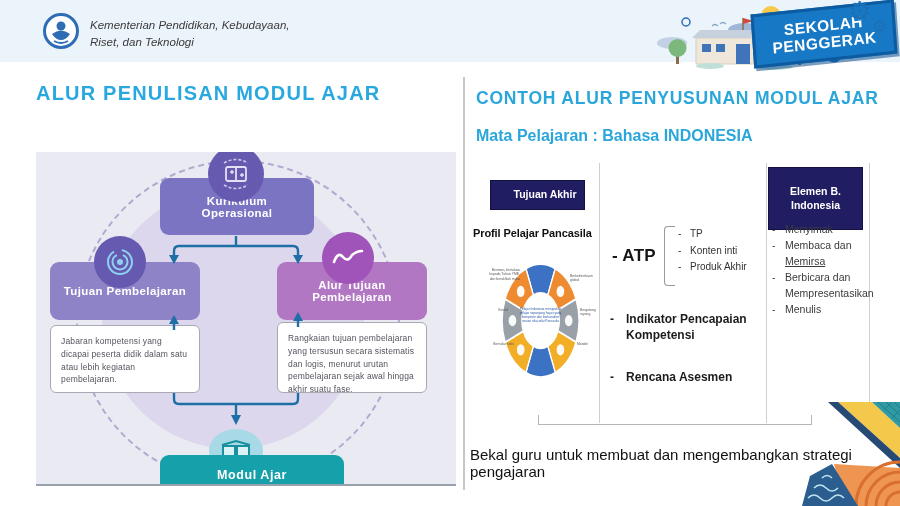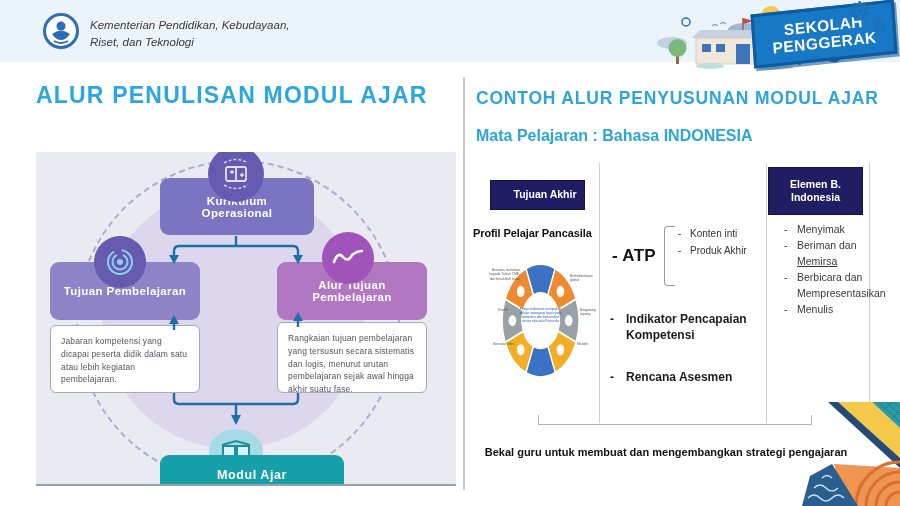--- a/index.html
+++ b/index.html
@@ -9,21 +9,21 @@
   
   .top-band{position:absolute;left:0;top:0;width:900px;height:62px;background:#ebf3fb;}
   .ministry-text{position:absolute;left:90px;top:17px;font-size:11.5px;line-height:1.45;color:#3a3a3a;font-style:italic;}
   .badge{position:absolute;left:752px;top:7px;width:138px;height:48px;background:#1779c6;
          border:3px solid #0d5ca1;transform:rotate(-6deg) skewX(-2deg);
          display:flex;flex-direction:column;align-items:center;justify-content:center;
          color:#fff;font-weight:bold;font-size:15.5px;line-height:1.12;letter-spacing:.5px;
          box-shadow:2px 3px 0 rgba(13,76,138,.55);}
   .gear{position:absolute;color:#1b6fb5;line-height:1;}
   
-  .left-title{position:absolute;left:36px;top:82px;font-size:23px;font-weight:bold;
+  .left-title{position:absolute;left:36px;top:82px;font-size:20px;font-weight:bold;
               letter-spacing:1.2px;color:#29a8e0;white-space:nowrap;}
   .panel{position:absolute;left:36px;top:152px;width:420px;height:334px;background:#e9eaf2;overflow:hidden;}
   .panel-underline{position:absolute;left:36px;top:484px;width:420px;height:2px;background:#98a1ac;}
   .bgcircle{position:absolute;left:66px;top:35px;width:262px;height:262px;border-radius:50%;background:#dcd7ec;}
   .dashcircle{position:absolute;left:40px;top:8px;width:320px;height:320px;border-radius:50%;
               border:2px dashed #b3a8d0;}
   .node{position:absolute;border-radius:9px;display:flex;align-items:center;justify-content:center;
         color:#fff;font-weight:bold;text-align:center;}
   .node-k{left:124px;top:26px;width:154px;height:57px;background:#7a74c2;font-size:11.5px;letter-spacing:.4px;}
   .node-t{left:14px;top:110px;width:150px;height:58px;background:#8d83c6;font-size:11.5px;letter-spacing:.4px;white-space:nowrap;}
@@ -51,26 +51,26 @@
                 color:#2b5ca9;text-align:center;}
   .atp-label{position:absolute;left:612px;top:246px;font-size:17px;font-weight:bold;color:#161616;letter-spacing:.3px;}
   .atp-bracket{position:absolute;left:664px;top:226px;width:10px;height:58px;
                border-left:1.5px solid #9a9a9a;border-top:1.5px solid #9a9a9a;border-bottom:1.5px solid #9a9a9a;
                border-radius:4px 0 0 4px;}
   .atp-list{position:absolute;left:678px;top:226px;font-size:10px;color:#333;line-height:16.5px;white-space:nowrap;}
   .atp-row .b{display:inline-block;width:12px;}
   .pt{position:absolute;left:612px;width:150px;font-size:12px;font-weight:bold;color:#1c1c1c;line-height:1.35;}
   .pt .b{position:absolute;left:-2px;}
   .pt .t{display:block;padding-left:14px;}
-  .el-lines{position:absolute;left:772px;top:221px;font-size:10.5px;color:#3b3b3b;line-height:16px;white-space:nowrap;margin-left:12px;}
+  .el-lines{position:absolute;left:772px;top:221px;font-size:10.5px;color:#3b3b3b;line-height:16px;white-space:nowrap;}
   .el-row .b{display:inline-block;width:13px;}
   .el-row.ind .t{margin-left:13px;}
   .el-row .u{text-decoration:underline;text-align:center;}
-  .footer-note{position:absolute;left:470px;top:446px;width:392px;text-align:center;
-               font-size:11px;font-weight:bold;color:#111;}
+  .footer-note{position:absolute;left:470px;top:446px;width:392px;
+               font-size:15px;font-weight:normal;color:#111;}
 </style>
 </head>
 <body>
 
 <div id="app">
 
   <div class="top-band"></div>
 
   <svg class="abs" style="left:42px;top:12px;" width="38" height="38" viewBox="0 0 38 38">
     <circle cx="19" cy="19" r="16.5" fill="#ffffff" stroke="#2e6db4" stroke-width="3"></circle>
@@ -197,21 +197,21 @@
 
   <div class="right-title">CONTOH ALUR PENYUSUNAN MODUL AJAR</div>
   <div class="right-sub">Mata Pelajaran : Bahasa INDONESIA</div>
 
   <div class="guide" style="left:599px;top:163px;height:260px;"></div>
   <div class="guide" style="left:766px;top:163px;height:260px;"></div>
   <div class="guide" style="left:869px;top:163px;height:272px;"></div>
   <div class="bottom-bracket"></div>
 
   <div class="navybox" style="left:490px;top:180px;width:95px;height:30px;">Tujuan Akhir</div>
-  <div class="navybox" style="left:768px;top:167px;width:95px;height:48px;padding:0 16px;">Elemen B. Indonesia</div>
+  <div class="navybox" style="left:768px;top:167px;width:95px;height:63px;padding:0 16px;">Elemen B. Indonesia</div>
 
   <div class="profil-label">Profil Pelajar Pancasila</div>
 
   <div class="wheel">
     <svg width="98" height="169" viewBox="0 0 115 135" preserveAspectRatio="none">
       <g stroke="#ffffff" stroke-width="1.5">
         <path d="M48.58 45.67 L39.78 24.43 A45 45 0 0 1 74.22 24.43 L65.42 45.67 A22 22 0 0 0 48.58 45.67 Z" fill="#3b72c4"></path>
         <path d="M65.42 45.67 L74.22 24.43 A45 45 0 0 1 98.57 48.78 L77.33 57.58 A22 22 0 0 0 65.42 45.67 Z" fill="#ee8a2f"></path>
         <path d="M77.33 57.58 L98.57 48.78 A45 45 0 0 1 98.57 83.22 L77.33 74.42 A22 22 0 0 0 77.33 57.58 Z" fill="#9aa0a8"></path>
         <path d="M77.33 74.42 L98.57 83.22 A45 45 0 0 1 74.22 107.57 L65.42 86.33 A22 22 0 0 0 77.33 74.42 Z" fill="#f2ae26"></path>
@@ -236,20 +236,23 @@
     <div class="wheel-lbl" style="left:88px;top:70px;width:24px;">Bergotong royong</div>
     <div class="wheel-lbl" style="left:85px;top:104px;width:24px;">Mandiri</div>
     <div class="wheel-lbl" style="left:-6px;top:104px;width:28px;text-align:right;">Bernalar kritis</div>
     <div class="wheel-lbl" style="left:-8px;top:70px;width:24px;text-align:right;">Kreatif</div>
   </div>
 
   <div class="atp-label">- ATP</div>
   <div class="atp-bracket"></div>
   <div class="atp-list">
     <div class="atp-row">
+      <span class="b">-</span><span>TP</span>
+    </div>
+    <div class="atp-row">
       <span class="b">-</span><span>Konten inti</span>
     </div>
     <div class="atp-row">
       <span class="b">-</span><span>Produk Akhir</span>
     </div>
   </div>
 
   <div class="pt" style="top:311px;">
     <span class="b">-</span>
     <span class="t">Indikator Pencapaian Kompetensi</span>
@@ -257,21 +260,21 @@
   <div class="pt" style="top:369px;">
     <span class="b">-</span>
     <span class="t">Rencana Asesmen</span>
   </div>
 
   <div class="el-lines">
     <div class="el-row">
       <span class="b">-</span><span class="t">Menyimak</span>
     </div>
     <div class="el-row">
-      <span class="b">-</span><span class="t">Beriman dan</span>
+      <span class="b">-</span><span class="t">Membaca dan</span>
     </div>
     <div class="el-row ind">
       <span class="t u">Memirsa</span>
     </div>
     <div class="el-row">
       <span class="b">-</span><span class="t">Berbicara dan</span>
     </div>
     <div class="el-row ind">
       <span class="t">Mempresentasikan</span>
     </div>

